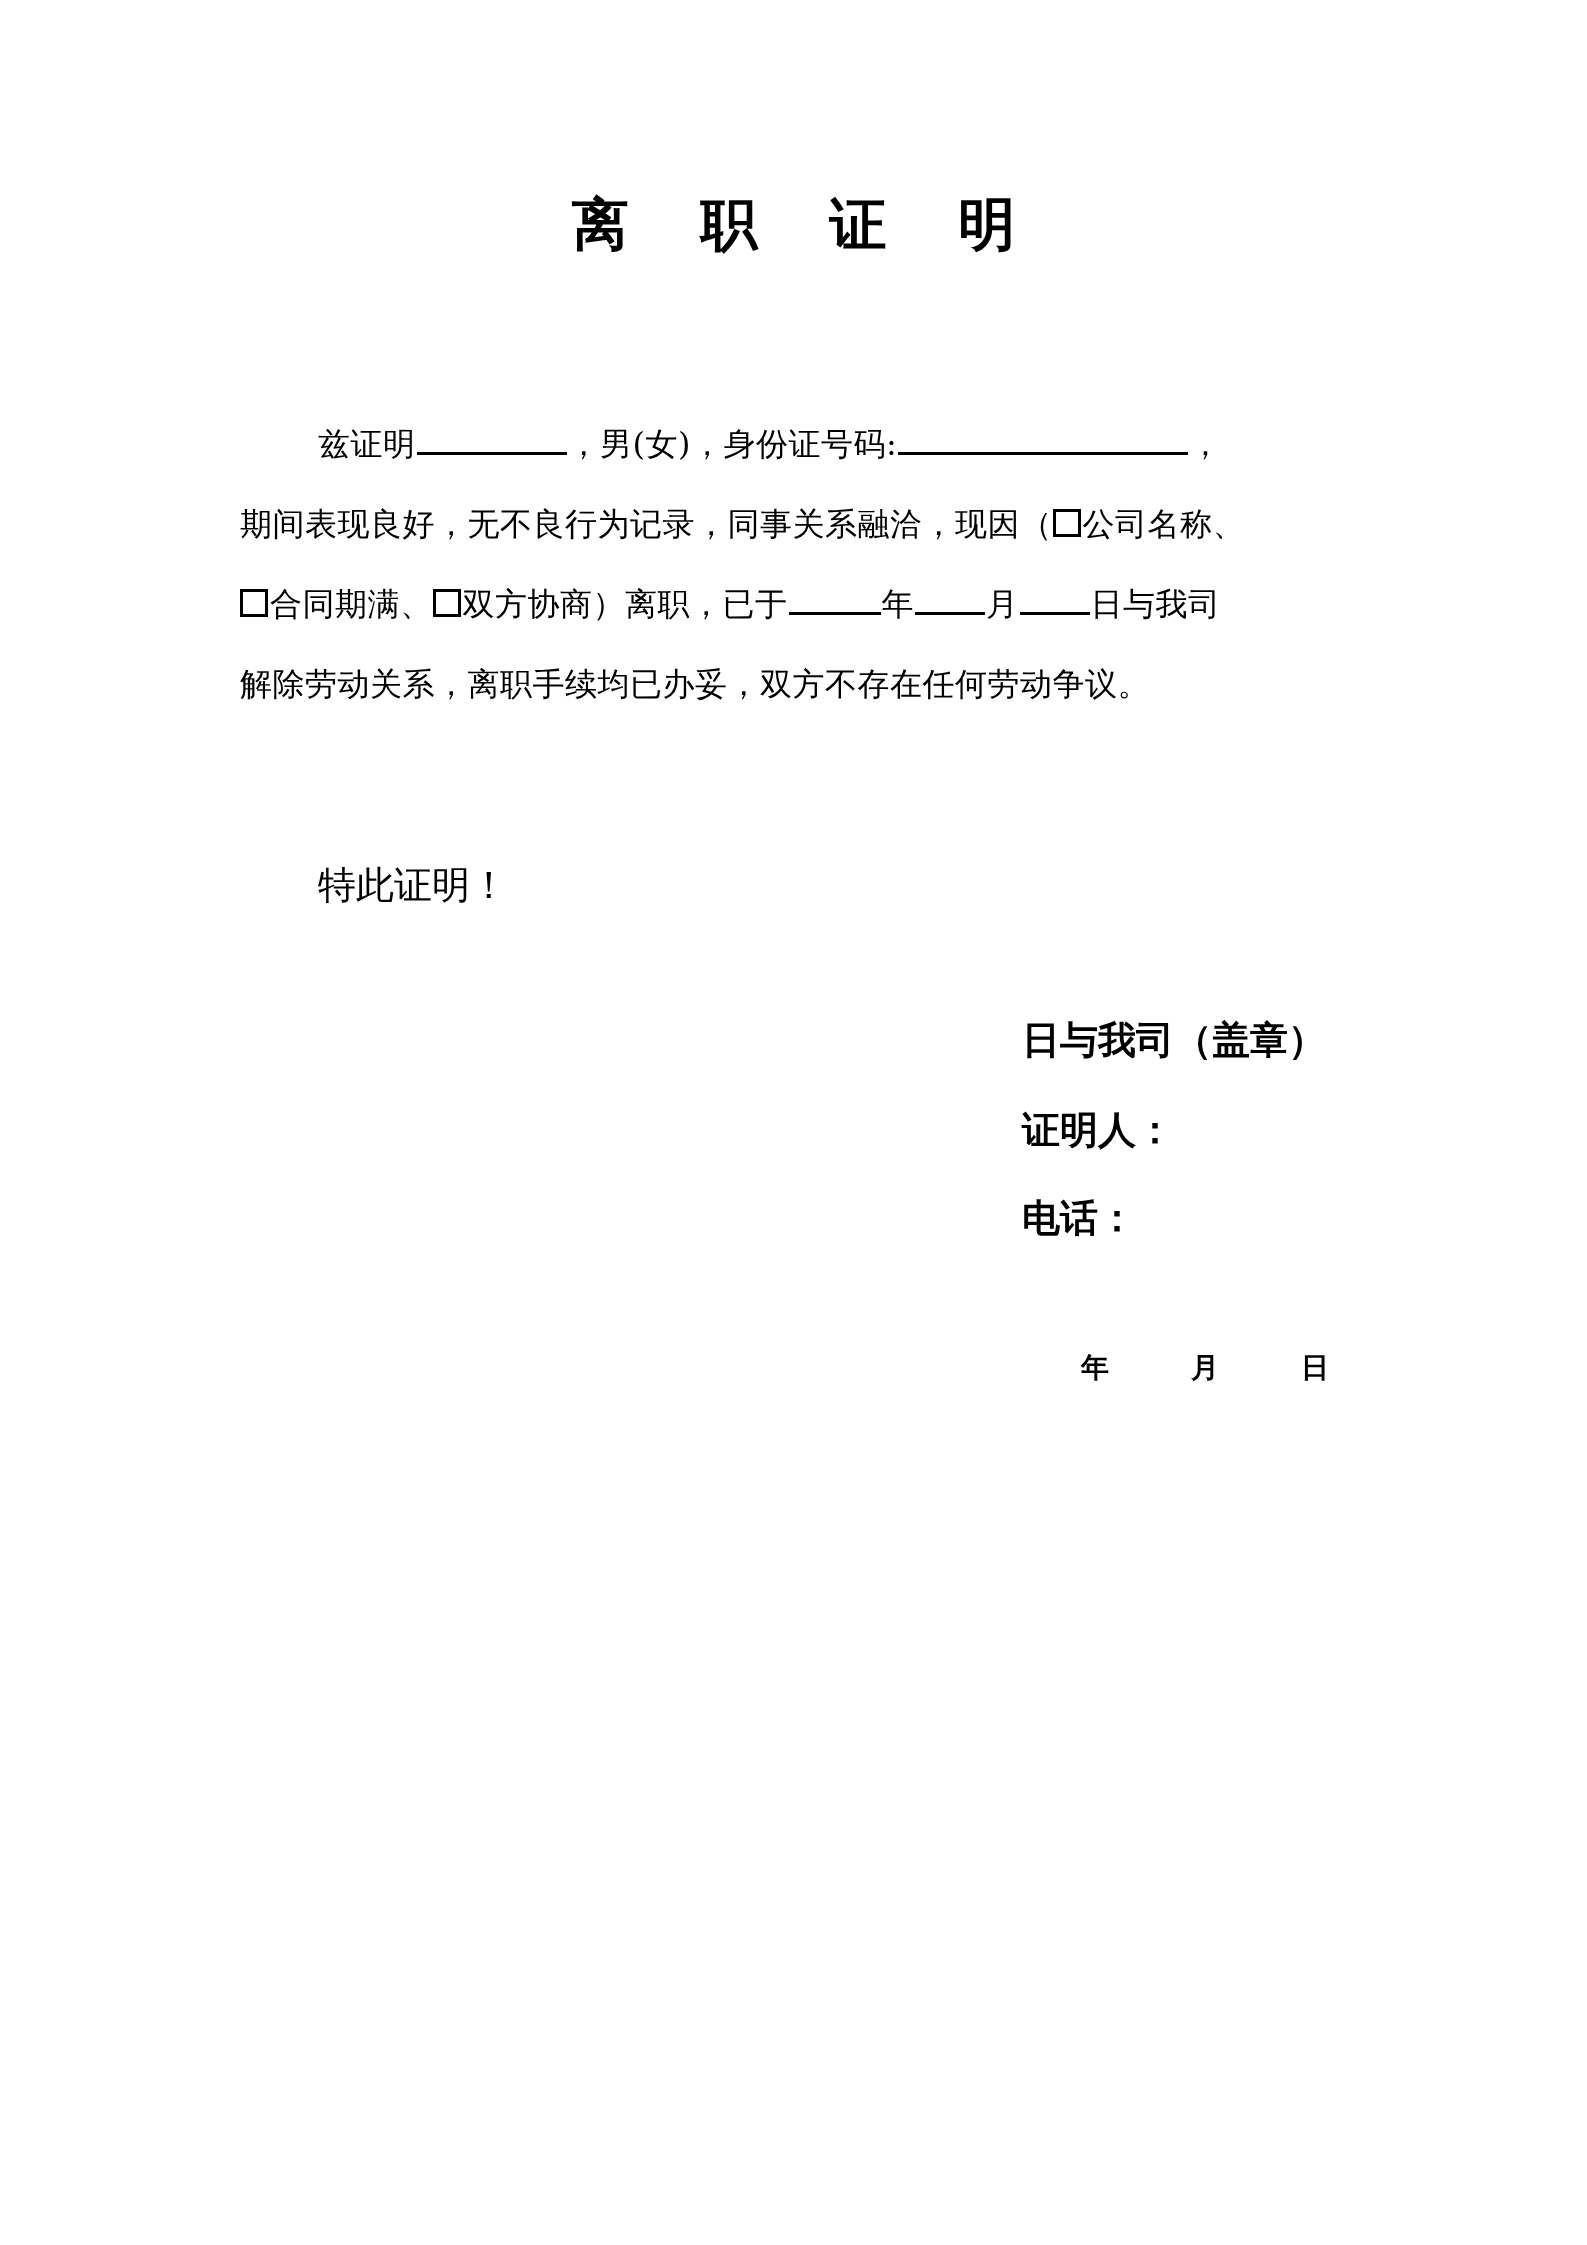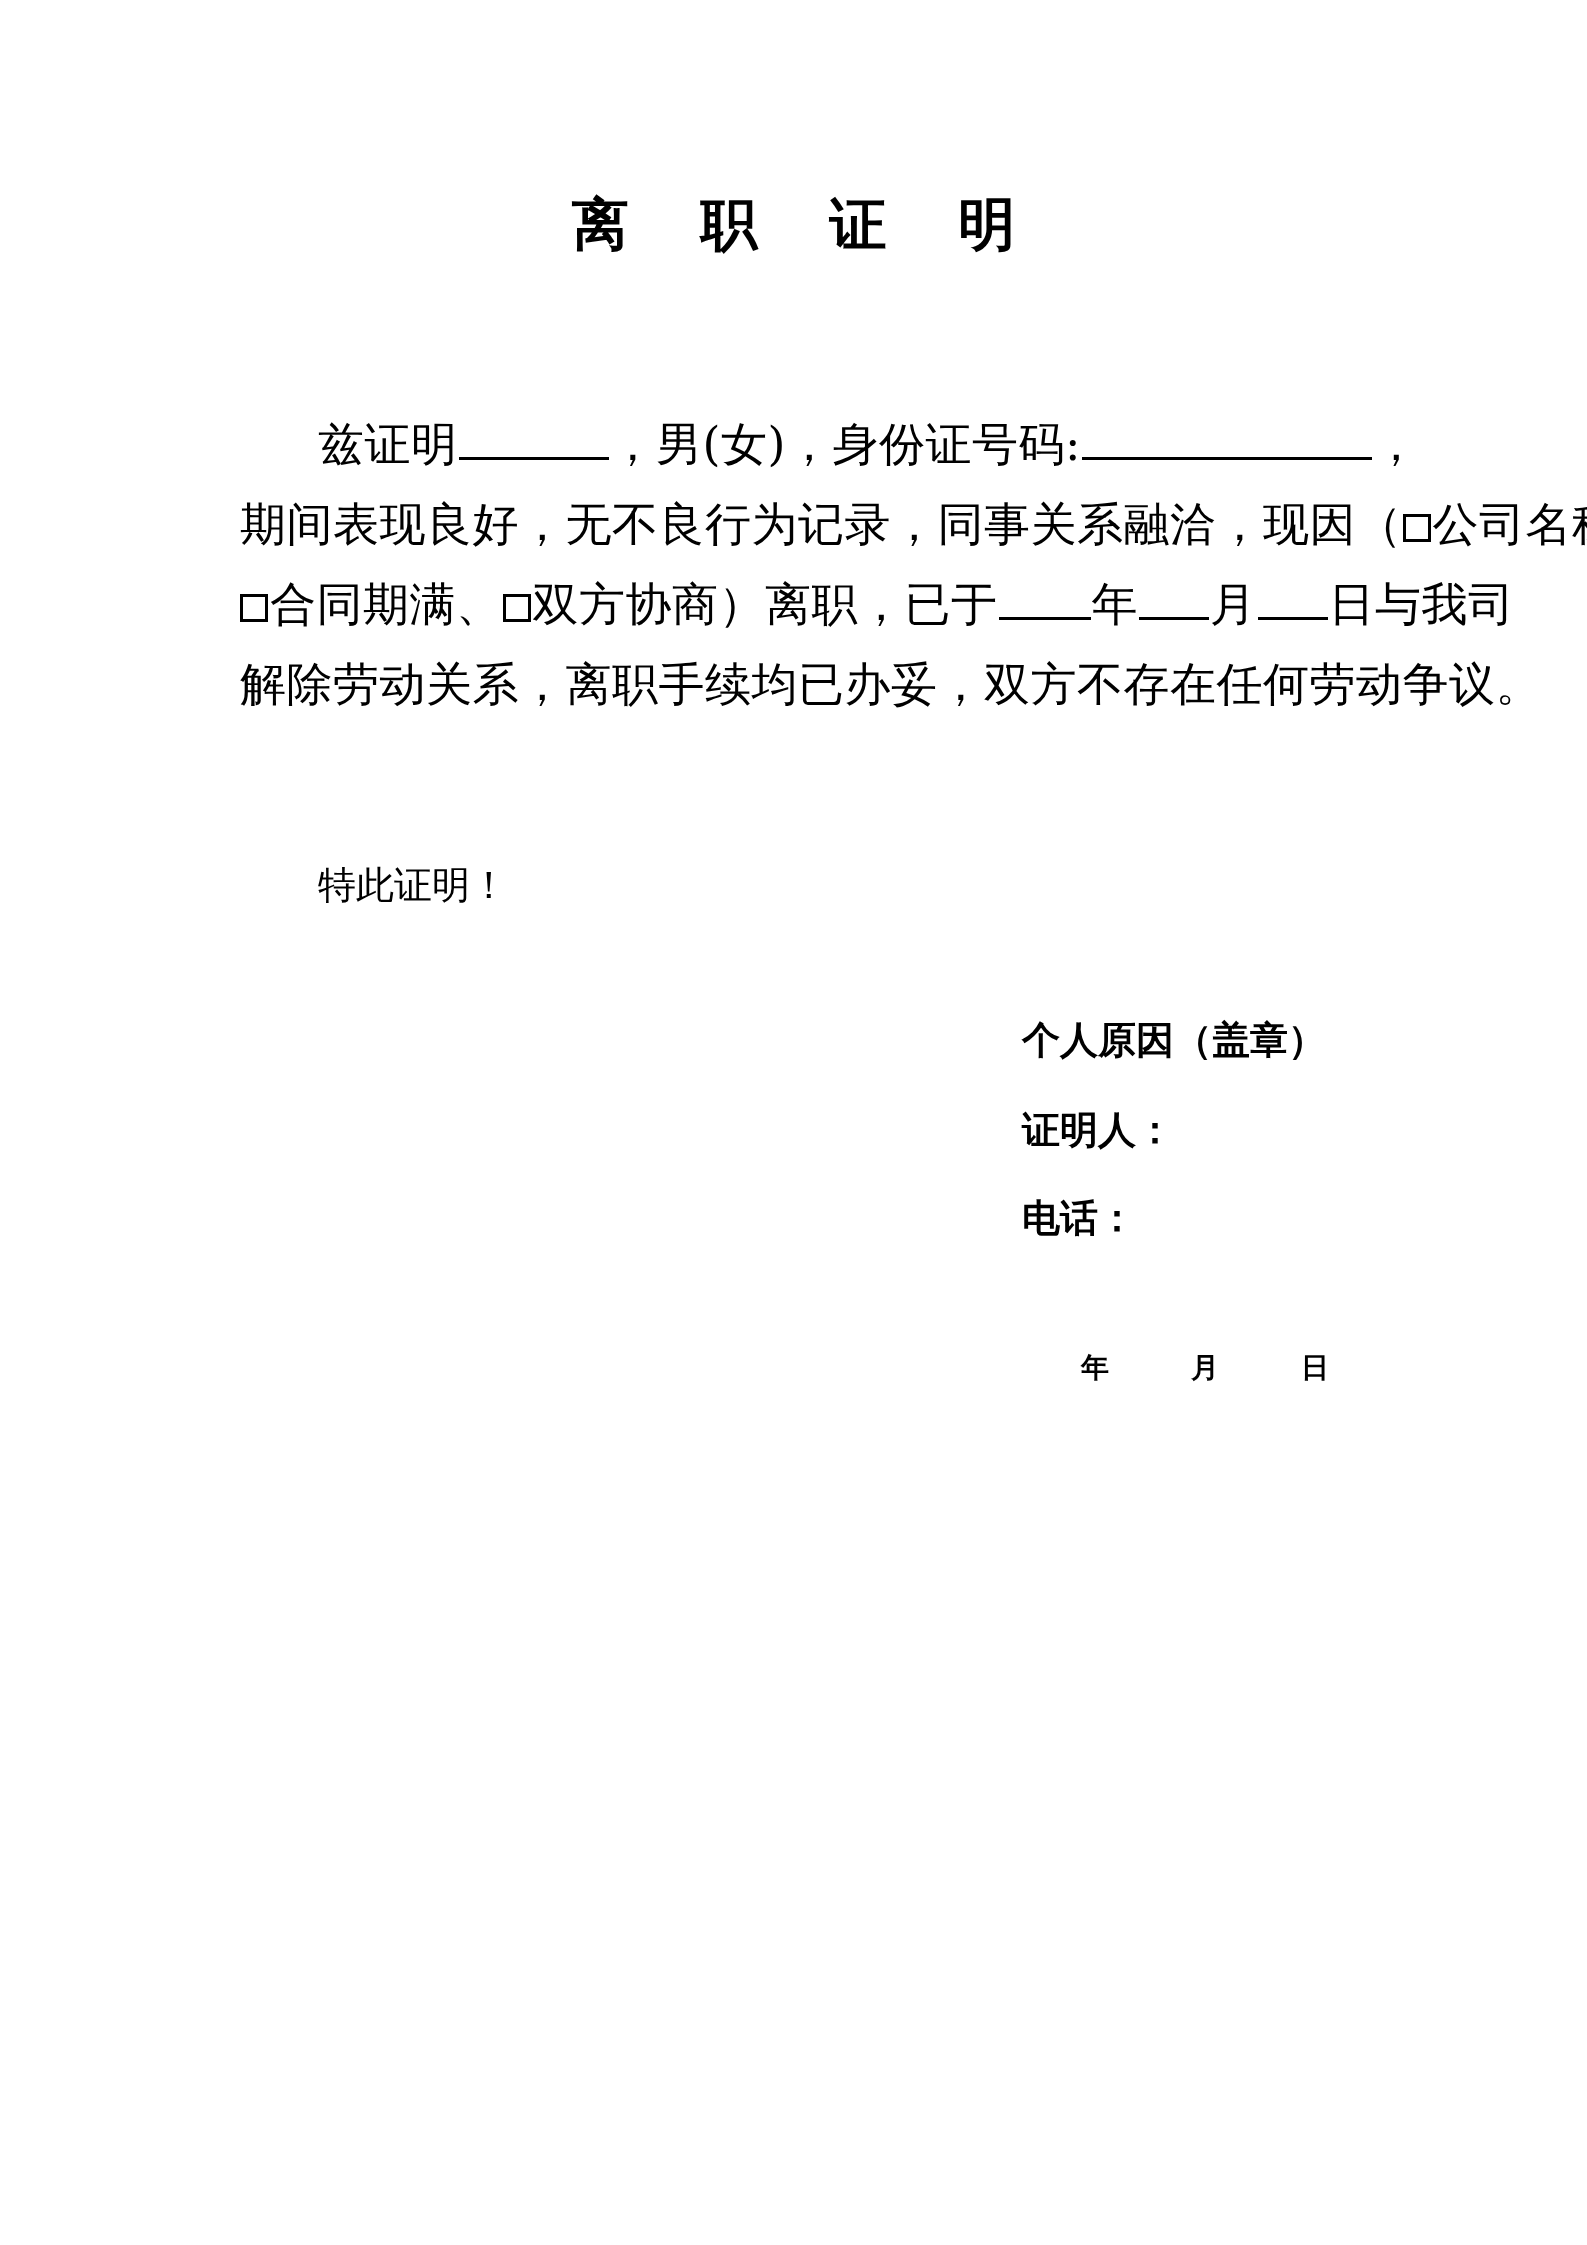--- a/index.html
+++ b/index.html
@@ -41,21 +41,21 @@
 
   
   .body-block {
     position: absolute;
     left: 240px;
     top: 404px;
     width: 1110px;
   }
 
   .body-line {
-    font-size: 46px;
+    font-size: 32px;
     line-height: 80px;
     height: 80px;
     white-space: nowrap;
     letter-spacing: 0.5px;
   }
 
   .body-line.indent {
     text-indent: 78px;
   }
 
@@ -161,21 +161,21 @@
 
     <div class="body-line">
       <span>解除劳动关系，离职手续均已办妥，双方不存在任何劳动争议。</span>
     </div>
 
   </div>
 
   <div class="closing-line">特此证明！</div>
 
   <div class="sign-block">
-    <div class="sign-line company">个人原因（盖章）</div>
+    <div class="sign-line company">日与我司（盖章）</div>
     <div class="sign-gap"></div>
     <div class="sign-line">证明人：</div>
     <div class="sign-gap"></div>
     <div class="sign-line">电话：</div>
   </div>
 
   <div class="date-line">
     <span class="date-seg">年</span><span class="date-seg">月</span><span class="date-seg">日</span>
   </div>
 

